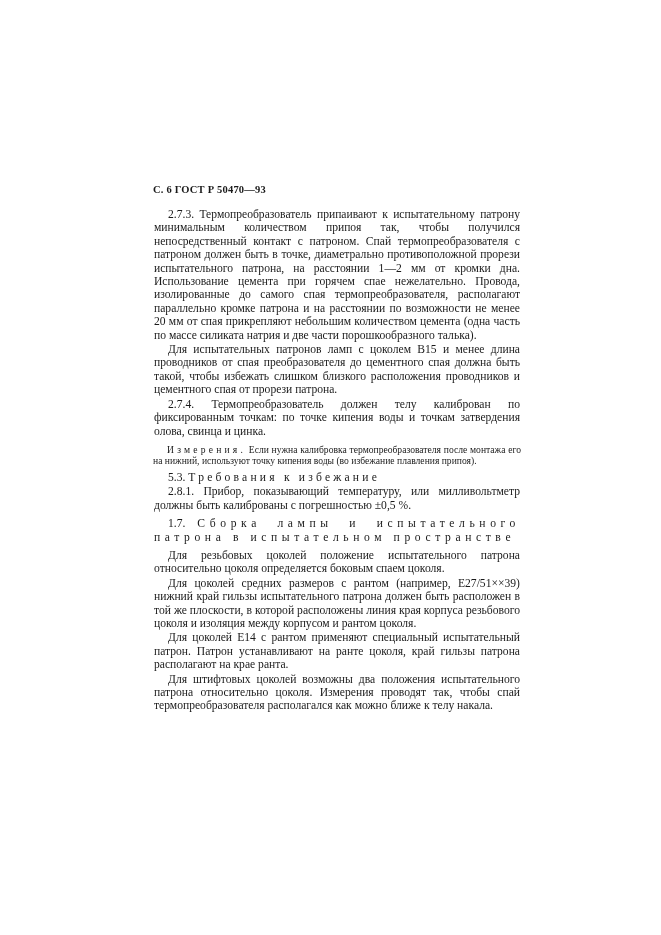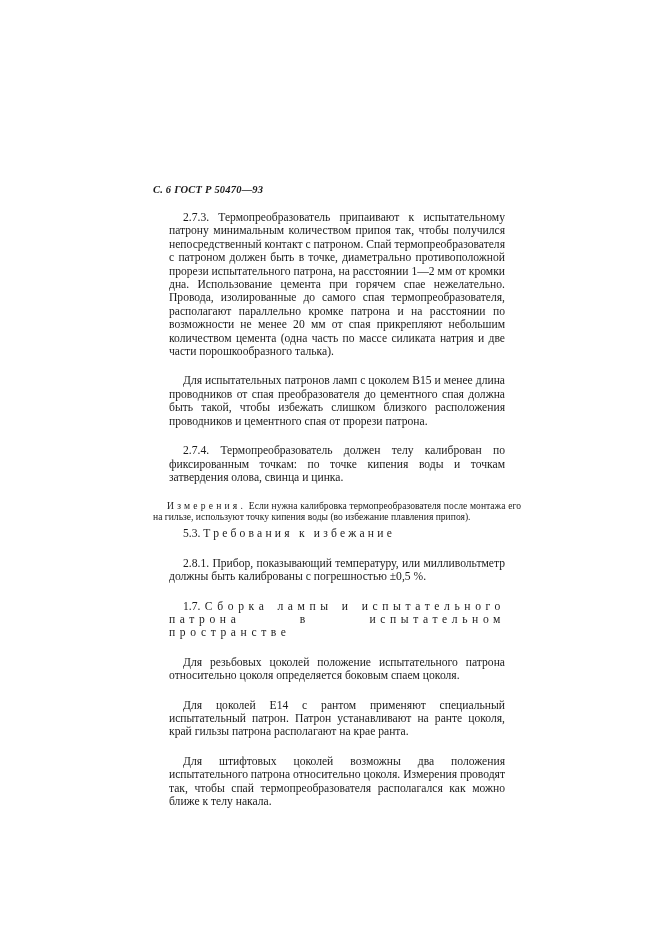--- a/index.html
+++ b/index.html
@@ -1,39 +1,40 @@
 <!DOCTYPE html>
 <html><head>
 <meta charset="utf-8">
 <style>
   html, body { margin:0; padding:0; background:#ffffff; }
   body { width:661px; height:935px; position:relative; overflow:hidden;
          font-family:"Liberation Serif","DejaVu Serif",serif; color:#1a1a1a; }
   .page { position:absolute; left:153px; top:184px; width:368px; }
-  .hdr { font-family:"Liberation Serif",serif; font-weight:bold; font-size:10.5px; letter-spacing:0.2px; margin:0 0 13px 0;font-style:italic; }
-  p { margin:16px; font-size:11.6px; line-height:13.4px; text-align:justify; text-indent:14px; }
+  .hdr { font-family:"Liberation Serif",serif; font-weight:bold; font-size:10.5px; letter-spacing:0.2px; margin:0 0 13px 0; }
+  p { margin:1px; font-size:11.6px; line-height:13.4px; text-align:justify; text-indent:14px; }
   p.gap { margin-top:5px; }
   .note { font-size:9.6px; line-height:11px; text-align:justify; text-indent:14px; margin-top:6px; }
   .sp { letter-spacing:3.2px; }
   .h { margin-top:4px; }
   .hsp { letter-spacing:4.6px; }
 </style>
 </head>
 <body>
 
 <div class="page">
   <div class="hdr">С. 6 ГОСТ Р 50470—93</div>
 
   <p>2.7.3. Термопреобразователь припаивают к испытательному патрону минимальным количеством припоя так, чтобы получился непосредственный контакт с патроном. Спай термопреобразователя с патроном должен быть в точке, диаметрально противоположной прорези испытательного патрона, на расстоянии 1—2 мм от кромки дна. Использование цемента при горячем спае нежелательно. Провода, изолированные до самого спая термопреобразователя, располагают параллельно кромке патрона и на расстоянии по возможности не менее 20 мм от спая прикрепляют небольшим количеством цемента (одна часть по массе силиката натрия и две части порошкообразного талька).</p>
   <p>Для испытательных патронов ламп с цоколем В15 и менее длина проводников от спая преобразователя до цементного спая должна быть такой, чтобы избежать слишком близкого расположения проводников и цементного спая от прорези патрона.</p>
   <p>2.7.4. Термопреобразователь должен телу калиброван по фиксированным точкам: по точке кипения воды и точкам затвердения олова, свинца и цинка.</p>
 
-  <div class="note"><span class="sp">Измерения.</span><span> Если нужна калибровка термопреобразователя после монтажа его на гильзе, используют точку кипения воды (во избежание плавления припоя).</span></div>
+  <div class="note"><span class="sp">Измерения.</span><span> Если нужна калибровка термопреобразователя после монтажа его на нижний, используют точку кипения воды (во избежание плавления припоя).</span></div>
 
   <p class="h gap"><span>5.3. </span><span class="sp">Требования к избежание</span></p>
   <p>2.8.1. Прибор, показывающий температуру, или милливольтметр должны быть калиброваны с погрешностью ±0,5 %.</p>
 
   <p class="h gap"><span>1.7. </span><span class="hsp">Сборка лампы и испытательного патрона в испытательном пространстве</span></p>
 
   <p class="gap">Для резьбовых цоколей положение испытательного патрона относительно цоколя определяется боковым спаем цоколя.</p>
+  <p>Для цоколей средних размеров с рантом (например, Е27/51××39) нижний край гильзы испытательного патрона должен быть расположен в той же плоскости, в которой расположены линия края корпуса резьбового цоколя и изоляция между корпусом и рантом цоколя.</p>
   <p>Для цоколей Е14 с рантом применяют специальный испытательный патрон. Патрон устанавливают на ранте цоколя, край гильзы патрона располагают на крае ранта.</p>
   <p>Для штифтовых цоколей возможны два положения испытательного патрона относительно цоколя. Измерения проводят так, чтобы спай термопреобразователя располагался как можно ближе к телу накала.</p>
 </div>
 
 </body></html>

